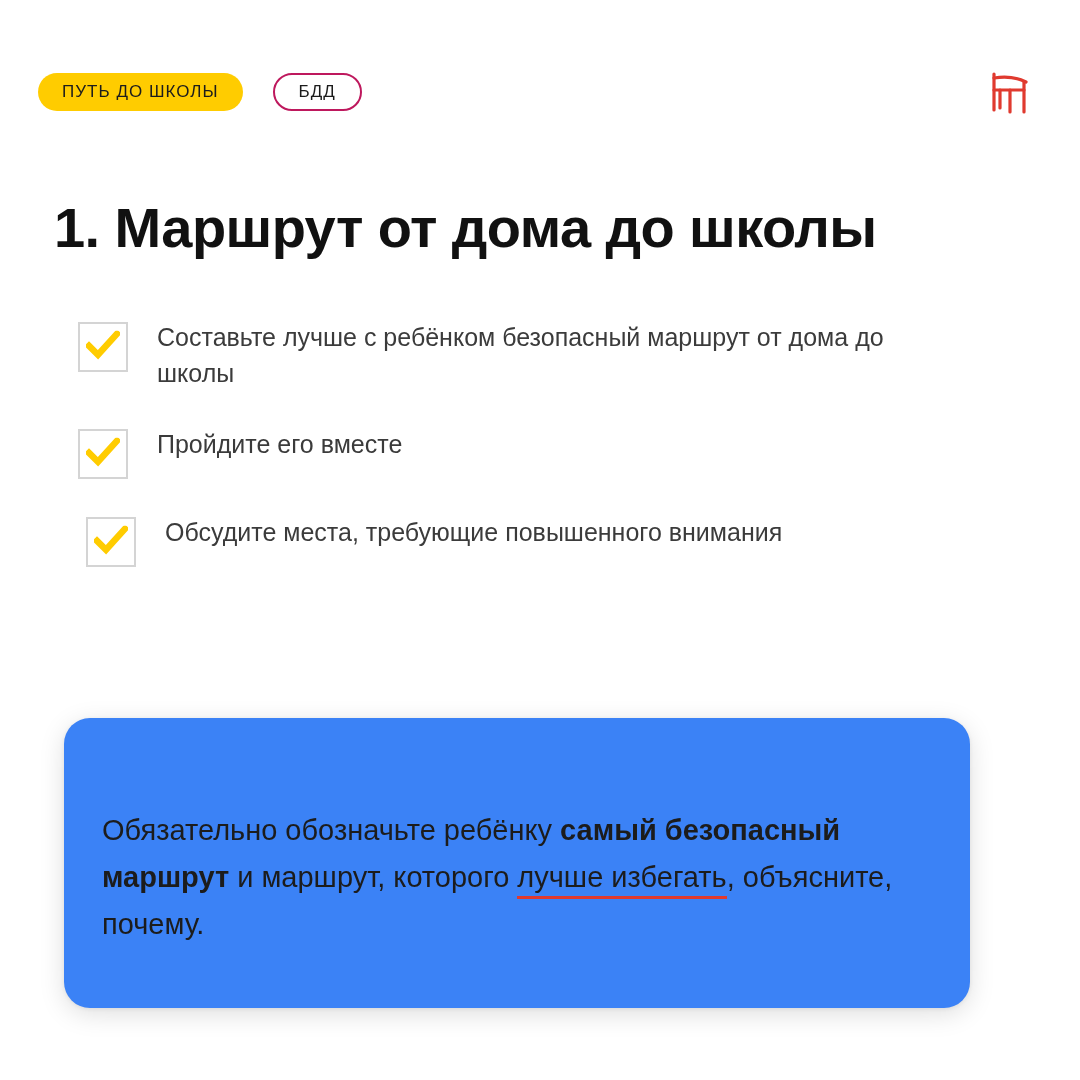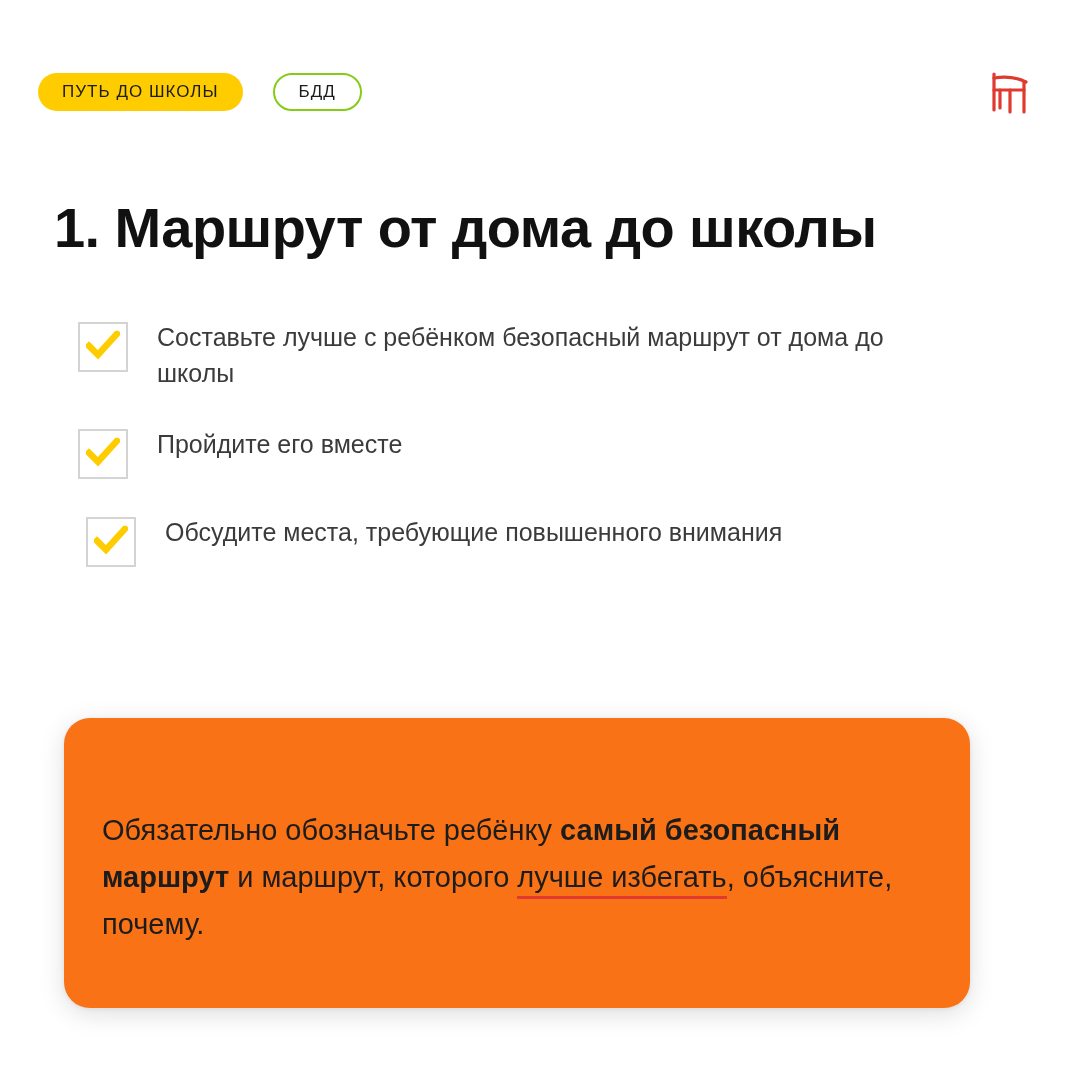--- a/index.html
+++ b/index.html
@@ -38,21 +38,21 @@
     font-weight: 500;
     white-space: nowrap;
   }
   .tag-filled {
     background: #ffcc00;
     color: #1c1c1c;
   }
   .tag-outline {
     background: #ffffff;
     color: #1c1c1c;
-    border: 2px solid #84cc16;
+    border: 2px solid #be185d;
     box-sizing: border-box;
   }
   .logo-wrap {
     margin-left: auto;
     width: 64px;
     height: 60px;
     display: flex;
     align-items: center;
     justify-content: center;
   }
@@ -109,21 +109,21 @@
     max-width: 800px;
   }
 
   
   .callout {
     position: absolute;
     left: 64px;
     right: 110px;
     top: 718px;
     height: 290px;
-    background: #f97316;
+    background: #3b82f6;
     border-radius: 26px;
     box-shadow: 0 6px 26px rgba(0,0,0,0.13), 0 1px 4px rgba(0,0,0,0.07);
     box-sizing: border-box;
     padding: 60px 46px 12px 38px;
   }
   .callout-text {
     font-size: 29px;
     line-height: 1.62;
     color: #1c1c1c;
     font-weight: 400;

